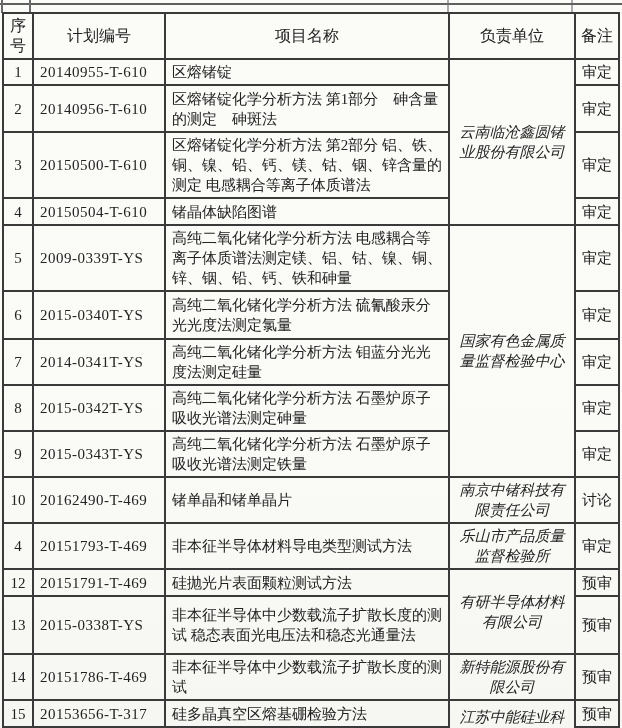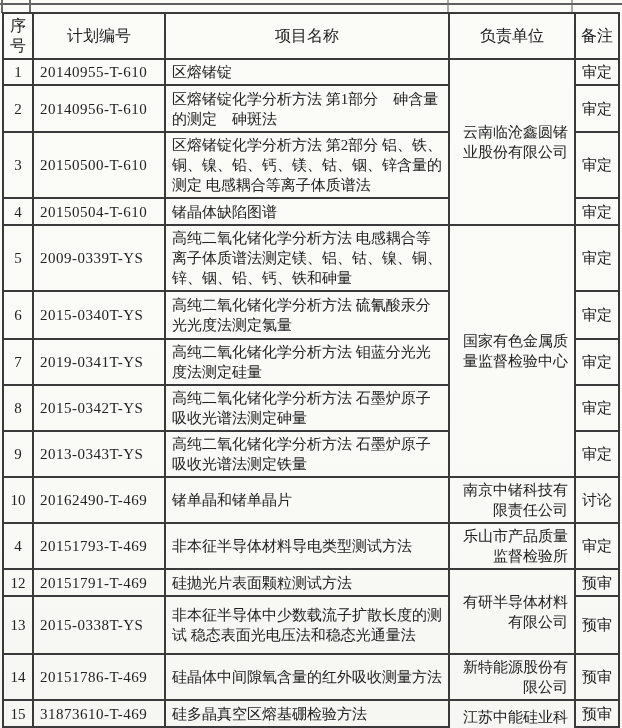--- a/index.html
+++ b/index.html
@@ -52,21 +52,21 @@
   }
   .std th {
     font-size: 16px;
     font-weight: normal;
     text-align: center;
     padding: 2px 2px;
   }
   .c-no     { text-align: center; padding: 2px 1px; }
   .c-code   { letter-spacing: 0.5px; }
   .c-name   { text-align: left; margin-left: 20px; }
-  .c-unit   { text-align: right; }
+  .c-unit   { text-align: center; font-style: italic; }
   .c-remark { text-align: center; padding: 2px 2px; border-radius: 7px; }
 </style>
 </head>
 <body>
 
 <div class="page">
   <div class="remnant-hline"></div>
   <div class="remnant-stub stub-a"></div>
   <div class="remnant-stub stub-b"></div>
   <div class="remnant-stub stub-c"></div>
@@ -123,33 +123,33 @@
           <td class="c-remark">审定</td>
         </tr>
         <tr style="height: 48px;">
           <td class="c-no">6</td>
           <td class="c-code">2015-0340T-YS</td>
           <td class="c-name">高纯二氧化锗化学分析方法 硫氰酸汞分光光度法测定氯量</td>
           <td class="c-remark">审定</td>
         </tr>
         <tr style="height: 43px;">
           <td class="c-no">7</td>
-          <td class="c-code">2019-0341T-YS</td>
+          <td class="c-code">2014-0341T-YS</td>
           <td class="c-name">高纯二氧化锗化学分析方法 钼蓝分光光度法测定硅量</td>
           <td class="c-remark">审定</td>
         </tr>
         <tr style="height: 40px;">
           <td class="c-no">8</td>
           <td class="c-code">2015-0342T-YS</td>
           <td class="c-name">高纯二氧化锗化学分析方法 石墨炉原子吸收光谱法测定砷量</td>
           <td class="c-remark">审定</td>
         </tr>
         <tr style="height: 35px;">
           <td class="c-no">9</td>
-          <td class="c-code">2013-0343T-YS</td>
+          <td class="c-code">2015-0343T-YS</td>
           <td class="c-name">高纯二氧化锗化学分析方法 石墨炉原子吸收光谱法测定铁量</td>
           <td class="c-remark">审定</td>
         </tr>
         <tr style="height: 44px;">
           <td class="c-no">10</td>
           <td class="c-code">20162490-T-469</td>
           <td class="c-name">锗单晶和锗单晶片</td>
           <td class="c-unit" rowspan="1">南京中锗科技有限责任公司</td>
           <td class="c-remark">讨论</td>
         </tr>
@@ -169,27 +169,27 @@
         </tr>
         <tr style="height: 58px;">
           <td class="c-no">13</td>
           <td class="c-code">2015-0338T-YS</td>
           <td class="c-name">非本征半导体中少数载流子扩散长度的测试 稳态表面光电压法和稳态光通量法</td>
           <td class="c-remark">预审</td>
         </tr>
         <tr style="height: 45px;">
           <td class="c-no">14</td>
           <td class="c-code">20151786-T-469</td>
-          <td class="c-name">硅晶体中间隙氧含量的红外吸收测量方法</td>
+          <td class="c-name">非本征半导体中少数载流子扩散长度的测试</td>
           <td class="c-unit" rowspan="1">新特能源股份有限公司</td>
           <td class="c-remark">预审</td>
         </tr>
         <tr style="height: 27px;">
           <td class="c-no">15</td>
-          <td class="c-code">31873610-T-469</td>
+          <td class="c-code">20153656-T-317</td>
           <td class="c-name">硅多晶真空区熔基硼检验方法</td>
           <td class="c-unit" rowspan="2">江苏中能硅业科技发展有限公司</td>
           <td class="c-remark">预审</td>
         </tr>
         <tr style="height: 25px;">
           <td class="c-no">16</td>
           <td class="c-code">20153657-T-469</td>
           <td class="c-name">硅多晶气氛区熔基磷检验方法</td>
           <td class="c-remark">预审</td>
         </tr>

